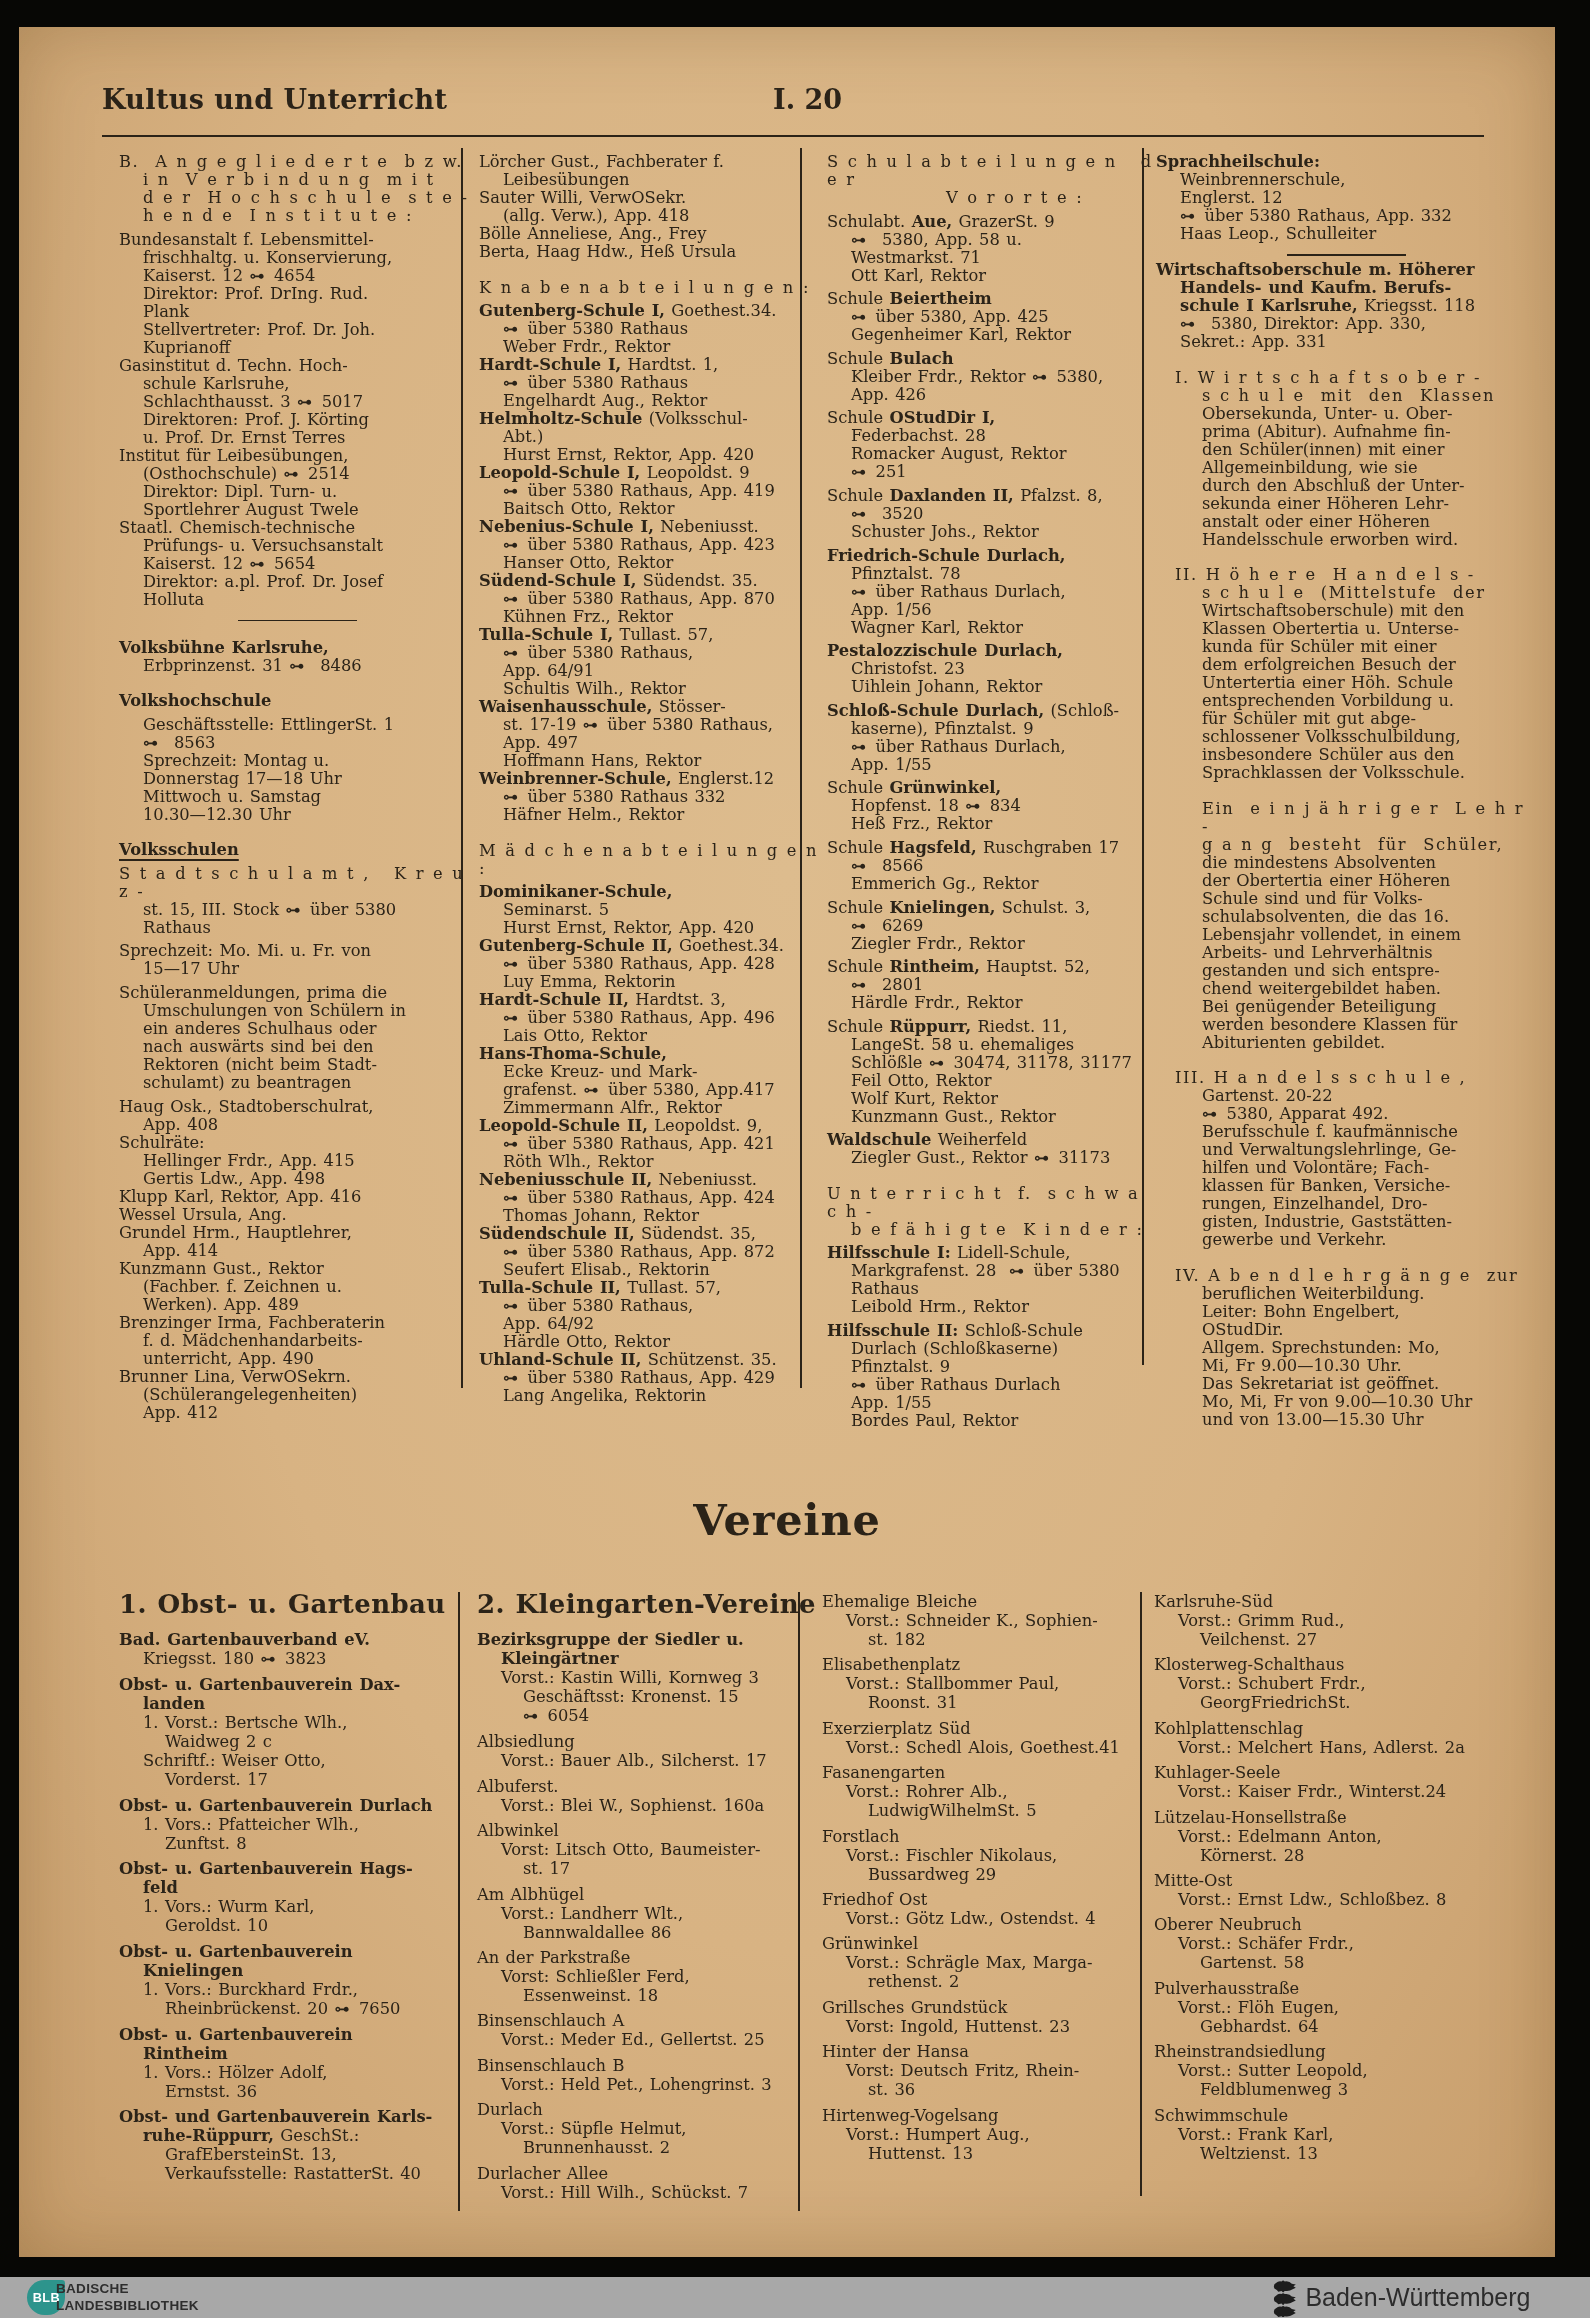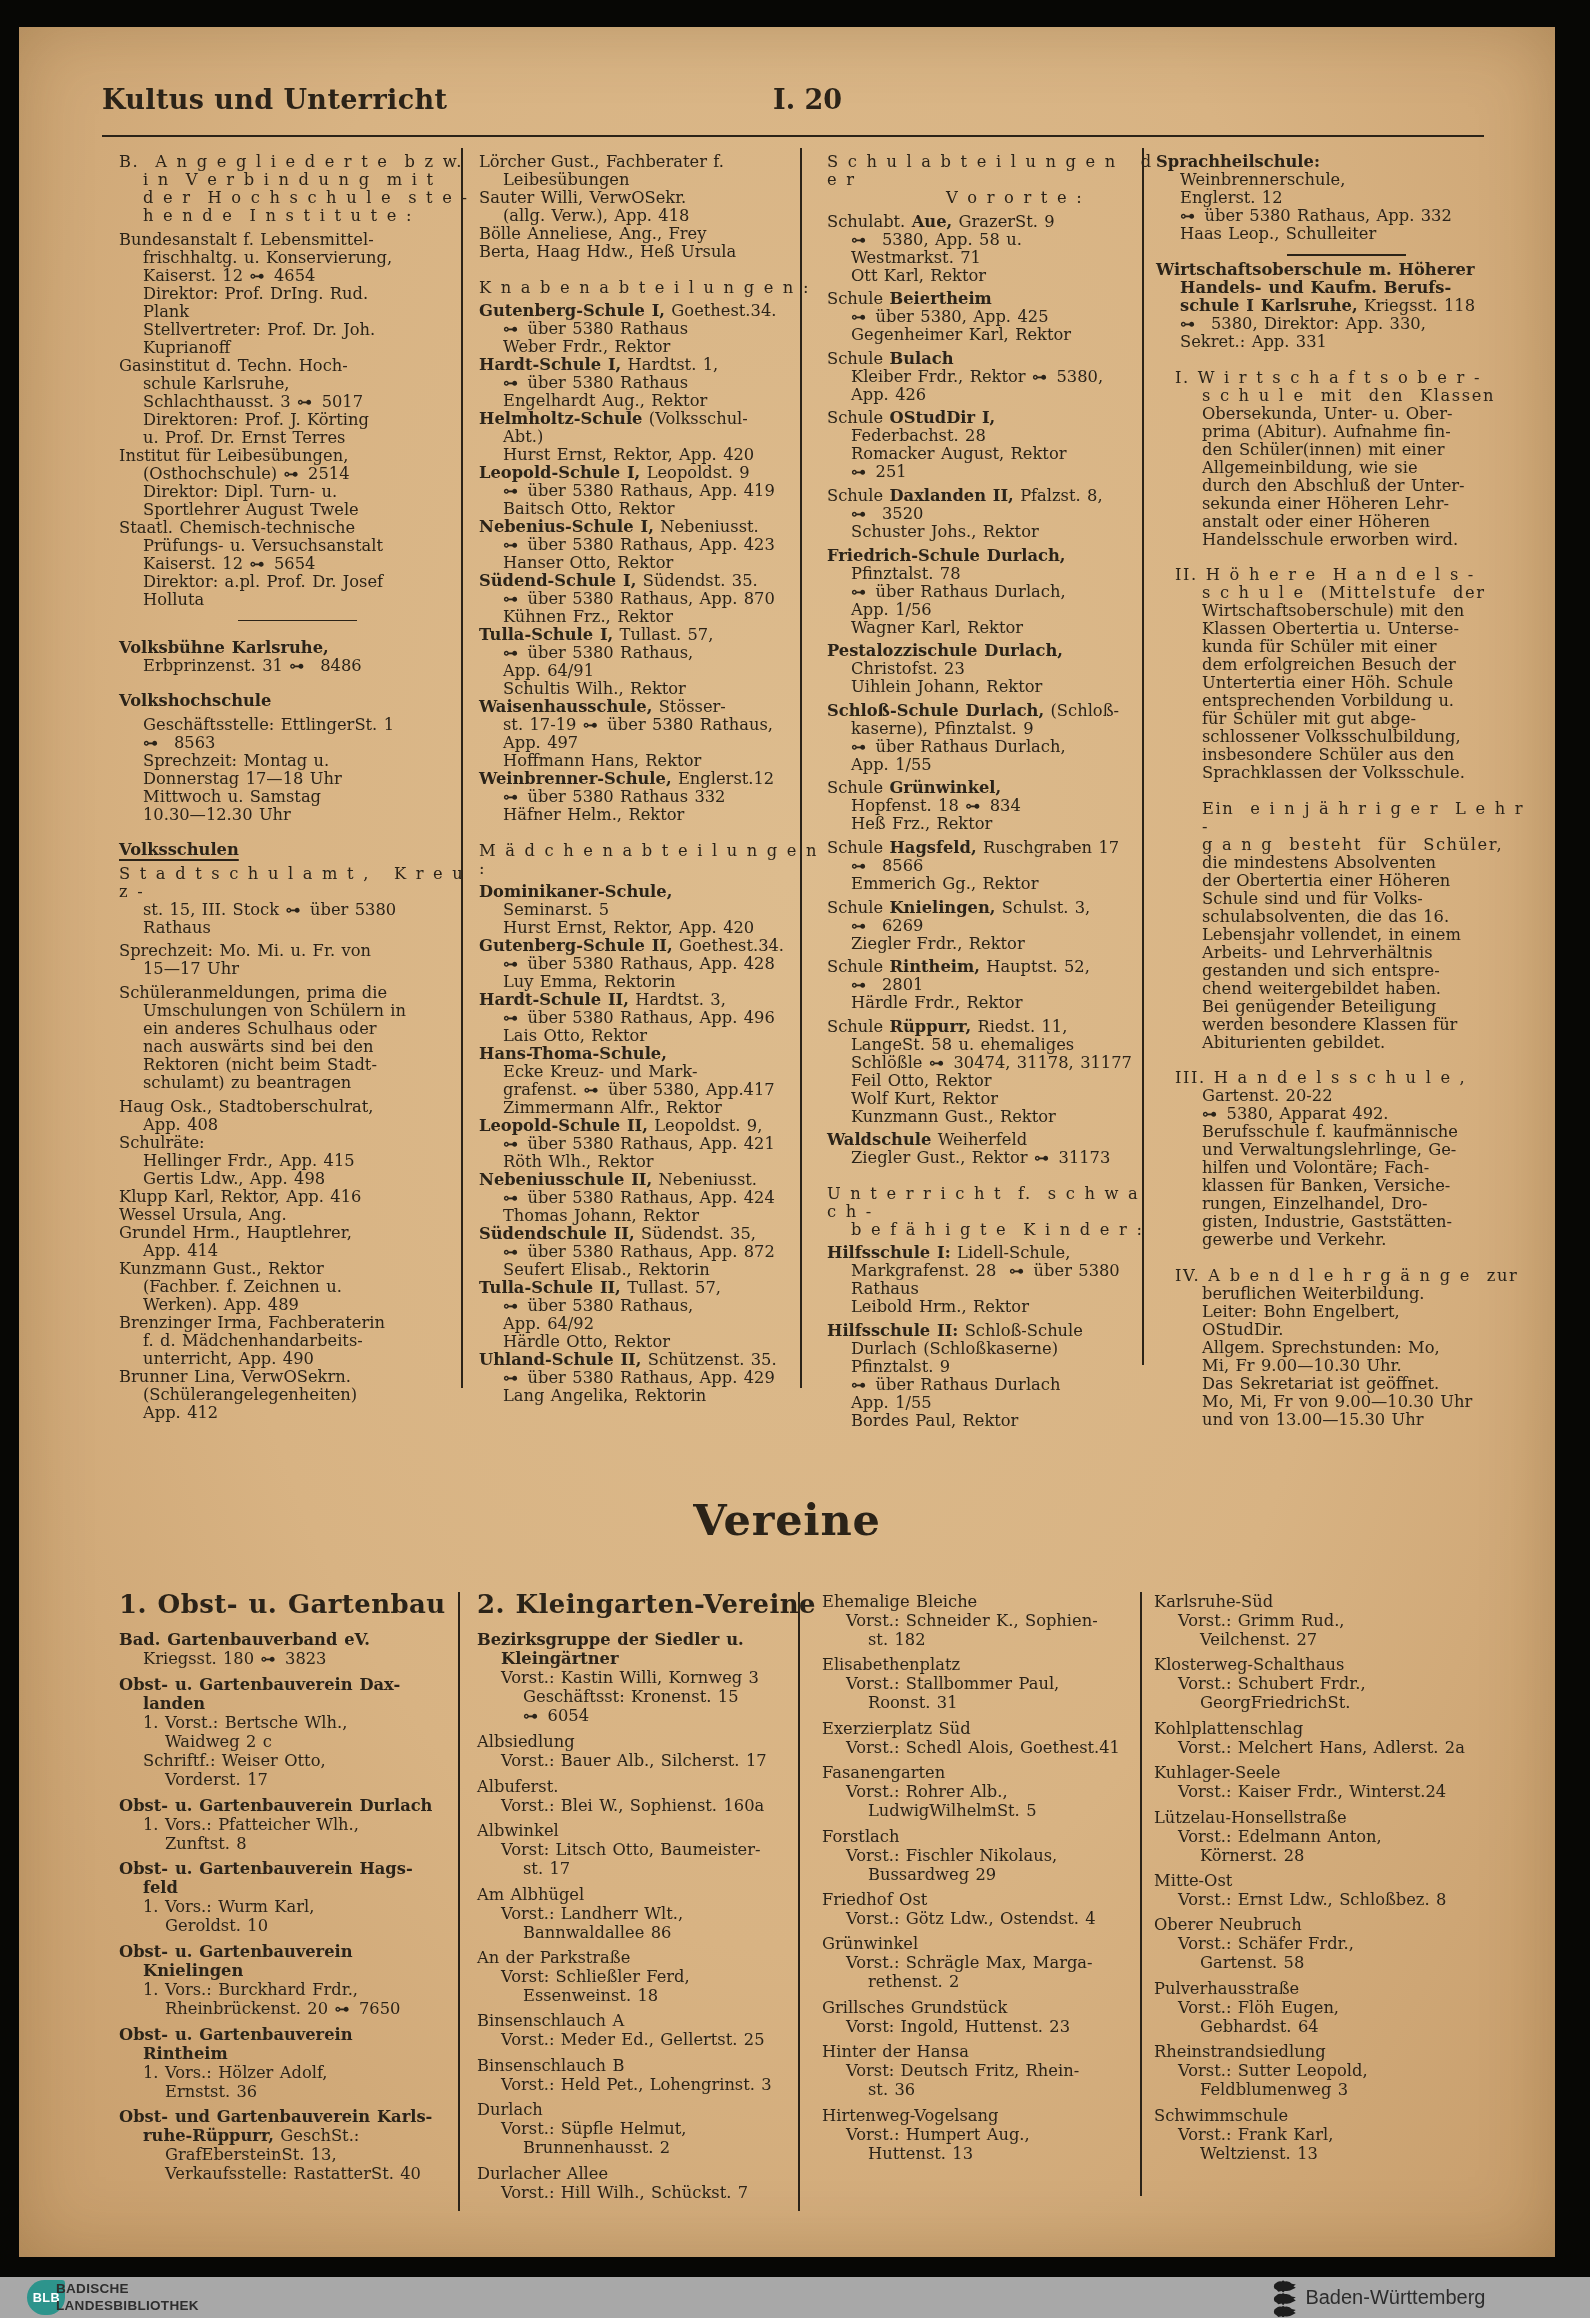--- a/index.html
+++ b/index.html
@@ -37,21 +37,21 @@
   .ver-head{font-size:26px;font-weight:bold;letter-spacing:0.4px;margin-bottom:8px;line-height:35px;}
   
   .footer-bar{position:absolute;left:0;top:2277px;width:1590px;height:41px;background:var(--bar);
     font-family:"Liberation Sans","DejaVu Sans",sans-serif;}
   .blb-badge{position:absolute;left:6.4px;top:3.2px;width:38px;height:35px;background:var(--teal);
     border-radius:17.5px 3.2px 17.5px 17.5px;display:flex;align-items:center;justify-content:center;
     color:#fff;font-weight:bold;font-size:12.7px;letter-spacing:0.4px;margin-left:21px;}
   .lib-name{position:absolute;left:56px;top:4px;color:var(--footer-ink);font-weight:bold;
     font-size:13.5px;line-height:16.7px;letter-spacing:0.3px;}
   .state{position:absolute;left:1272px;top:0;height:41px;display:flex;align-items:center;gap:8px;color:#2c2c2c;}
-  .state-label{font-size:20px;}
+  .state-label{font-size:25px;}
   .lions{display:block;}
 </style>
 </head>
 <body>
 
 <div class="paper">
   <div class="hdr-left">Kultus und Unterricht</div>
   <div class="hdr-right">I. 20</div>
   <div class="hdr-rule"></div>
 

